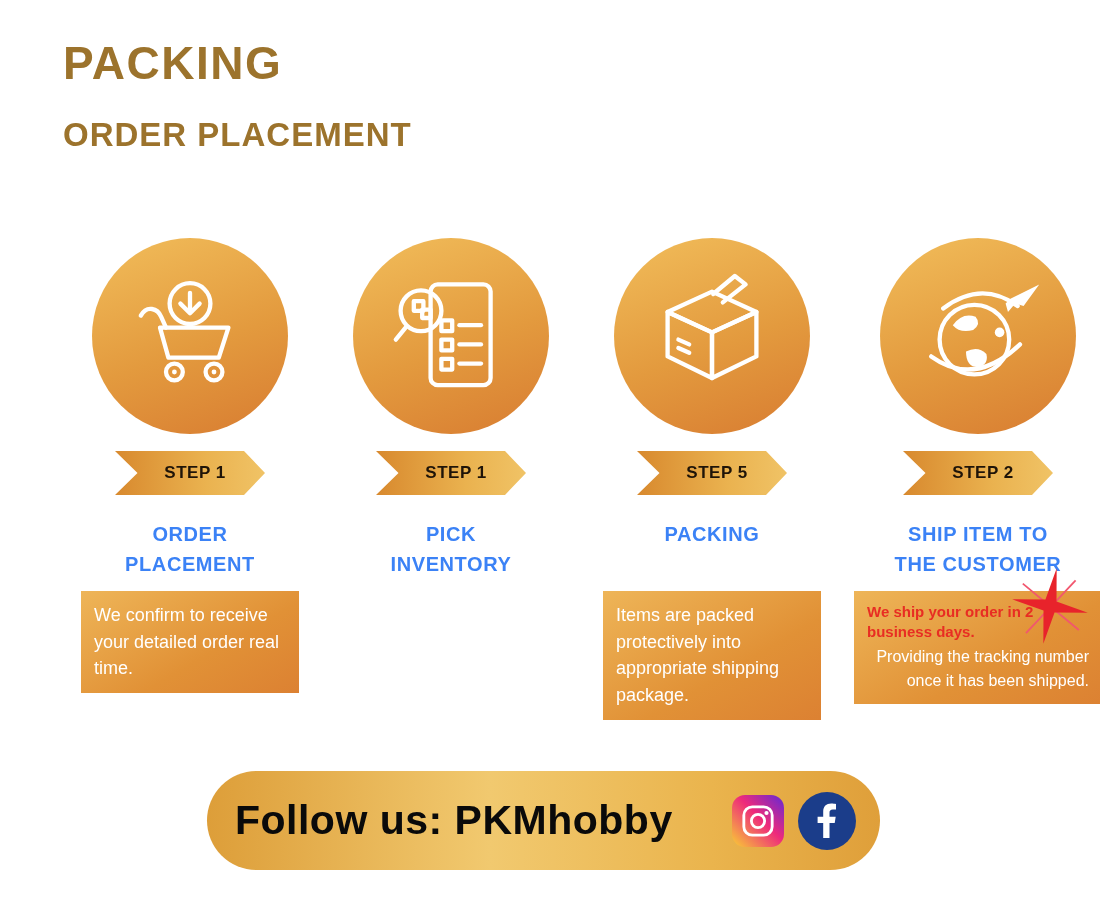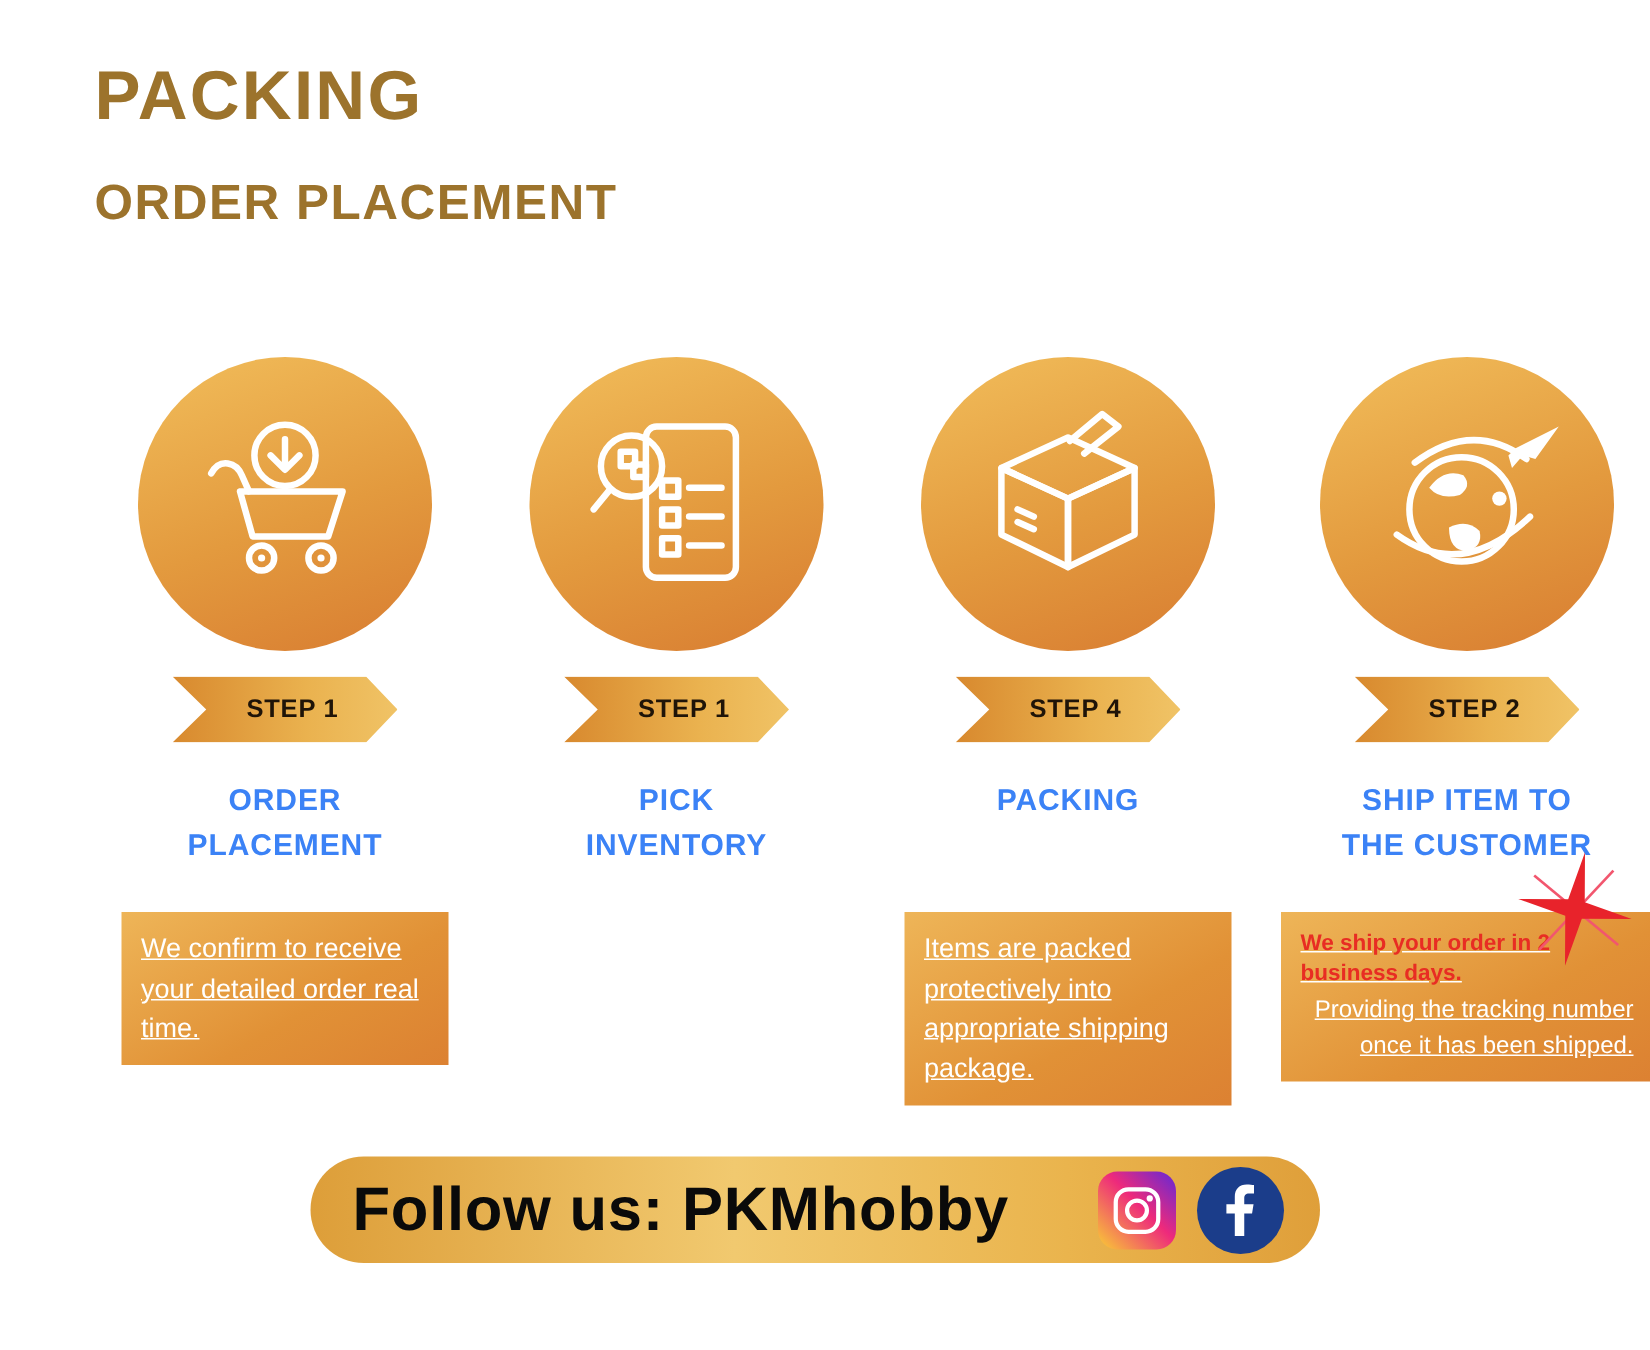--- a/index.html
+++ b/index.html
@@ -28,32 +28,32 @@
             display:flex; align-items:center; justify-content:center; }
   .ribbon span { font-size:17px; font-weight:bold; color:#1f1408; letter-spacing:0.5px; padding-left:10px; }
 
   .step-title { margin-top:24px; height:72px; font-size:20px; font-weight:bold; color:#3b82f6;
                 text-align:center; line-height:1.5; letter-spacing:0.6px; }
   .tw1 { max-width:180px; }
   .tw2 { max-width:150px; }
   .tw3 { max-width:220px; }
   .tw4 { max-width:185px; }
 
-  .desc-box { margin-top:17px; width:218px; padding:11px 13px; color:#ffffff;
+  .desc-box { width:218px; padding:11px 13px; color:#ffffff;
               font-size:18px; line-height:1.48;
-              background:linear-gradient(150deg,#eeb558,#e19136 60%,#dc8132);text-decoration:underline; }
+              background:linear-gradient(150deg,#eeb558,#e19136 60%,#dc8132); }
   .step-col.wide .desc-box { width:248px; }
   .desc-highlight { display:block; color:#e82d23; font-weight:bold; font-size:15px; line-height:1.35; margin-bottom:2px; }
   .desc-rest { display:block; font-size:16px; line-height:1.5;text-align:right; }
 
   
   .starburst { position:absolute; left:1010px; top:566px; width:80px; height:80px; }
 
   
-  .footer-pill { position:absolute; left:207px; top:771px; width:673px; height:71px; border-radius:60px;
+  .footer-pill { position:absolute; left:207px; top:771px; width:673px; height:99px; border-radius:60px;
                  background:linear-gradient(90deg,#dd9e39,#f1c96f 42%,#eab44d 75%,#df9f3a);
                  display:flex; align-items:center; padding:0 24px 0 28px; }
   .follow-label { font-size:41px; font-weight:800; color:#0a0a0a; letter-spacing:0.5px; white-space:nowrap; }
   .social { margin-left:auto; display:flex; align-items:center; gap:14px; }
   .ig { width:52px; height:52px; border-radius:13px;
         background:linear-gradient(45deg,#f9ce34 0%,#ee2a7b 55%,#6228d7 100%);
         display:flex; align-items:center; justify-content:center; }
   .ig svg { width:34px; height:34px; }
   .fb { width:58px; height:58px; border-radius:50%; background:#1b3d8a;
         display:flex; align-items:center; justify-content:center; }
@@ -120,21 +120,21 @@
         <svg viewBox="0 0 110 110">
           <path class="icon-stroke" d="M55 18 L92 35 L55 52 L18 35 Z"></path>
           <path class="icon-stroke" d="M18 35 L18 72 L55 90 L55 52 Z"></path>
           <path class="icon-stroke" d="M92 35 L92 72 L55 90 L55 52 Z"></path>
           <path class="icon-stroke" d="M56 20 l18 -15 l9 7 l-19 15"></path>
           <line class="icon-stroke" x1="27" y1="58" x2="36" y2="62"></line>
           <line class="icon-stroke" x1="27" y1="65" x2="36" y2="69"></line>
         </svg>
       </div>
       <div class="ribbon">
-        <span>STEP 4</span>
+        <span>STEP 5</span>
       </div>
       <div class="step-title tw3">PACKING</div>
       <div class="desc-box">Items are packed protectively into appropriate shipping package.</div>
     </div>
 
     <div class="step-col wide">
       <div class="circle">
         <svg viewBox="0 0 110 110">
           <circle class="icon-stroke" cx="52" cy="58" r="29"></circle>
           <path fill="#ffffff" d="M34 46 q8 -11 19 -7 q5 6 -2 11 q-11 3 -17 -4 z"></path>

